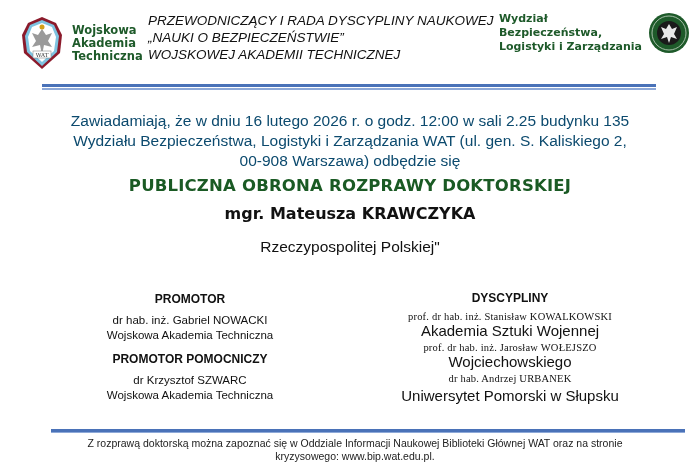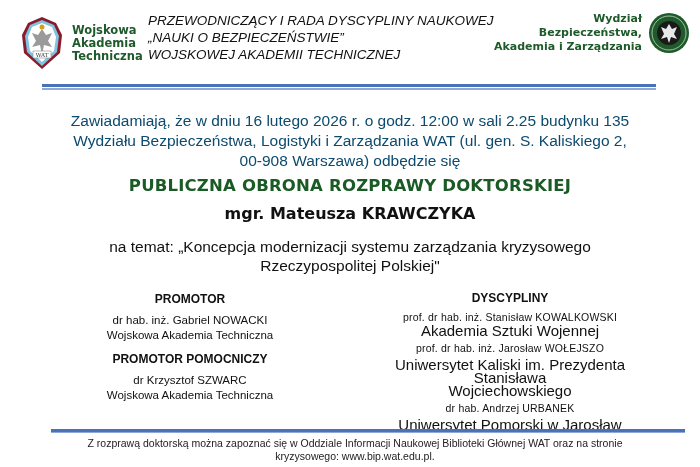--- a/index.html
+++ b/index.html
@@ -6,41 +6,41 @@
     html, body { width: 700px; height: 467px; background: #ffffff; overflow: hidden; }
     body { position: relative; font-family: "Liberation Sans", sans-serif; color: #111; }
 
     .logo-left { position: absolute; left: 20px; top: 13px; width: 150px; height: 60px; display: flex; align-items: center; }
     .crest { width: 44px; height: 56px; }
     .logo-left-text { margin-left: 8px; color: #1e5a2a; font-family: "DejaVu Sans", sans-serif; font-size: 11.5px; line-height: 13px; font-weight: bold; }
 
     .header-center { position: absolute; left: 148px; top: 12px; width: 380px; text-align: left; font-size: 13.5px; line-height: 17px; color: #111; font-style: italic; }
 
     .logo-right { position: absolute; right: 10px; top: 12px; display: flex; align-items: center; }
-    .logo-right-text { text-align: right; color: #1e5a2a; font-family: "DejaVu Sans", sans-serif; font-size: 11px; line-height: 14px; font-weight: bold; margin-right: 6px; }
+    .logo-right-text { color: #1e5a2a; font-family: "DejaVu Sans", sans-serif; font-size: 11px; line-height: 14px; font-weight: bold; margin-right: 6px; }
     .seal { width: 42px; height: 42px; }
 
     .rule-top { position: absolute; left: 42px; top: 84px; width: 614px; height: 6px; }
     .rule-top .a { position: absolute; left: 0; top: 0; width: 100%; height: 3px; background: #4a72b8; }
     .rule-top .b { position: absolute; left: 0; top: 4px; width: 100%; height: 2px; background: #8ea9d8; }
 
     .announce { position: absolute; left: 60px; top: 111px; width: 580px; text-align: center; font-size: 15.5px; line-height: 20px; color: #0c4a6e; }
 
     .defense-title { position: absolute; left: 60px; top: 176px; width: 580px; text-align: center; font-family: "DejaVu Sans", sans-serif; font-weight: bold; font-size: 16.5px; color: #1a5a24; letter-spacing: 0.2px; }
     .candidate { position: absolute; left: 60px; top: 204px; width: 580px; text-align: center; font-family: "DejaVu Sans", sans-serif; font-weight: bold; font-size: 16px; color: #111; }
     .topic { position: absolute; left: 60px; top: 237px; width: 580px; text-align: center; font-size: 15.5px; line-height: 19px; color: #111; }
 
     .col-left { position: absolute; left: 75px; top: 292px; width: 230px; text-align: center; font-size: 11.5px; color: #111; }
     .col-left .h { font-weight: bold; font-size: 12px; margin-bottom: 7px; }
     .col-left .p { line-height: 15px; }
     .col-left .h2 { font-weight: bold; font-size: 12px; margin-top: 9px; margin-bottom: 7px; }
 
     .col-right { position: absolute; left: 375px; top: 291px; width: 270px; text-align: center; font-size: 11.5px; color: #111; }
     .col-right .h { font-weight: bold; font-size: 12px; margin-bottom: 5px; }
-    .col-right .n { font-family: Liberation Sans, sans-serif; font-size: 10.5px; letter-spacing: 0.2px; line-height: 14px; }
+    .col-right .n { font-family: Liberation Serif, serif; font-size: 10.5px; letter-spacing: 0.2px; line-height: 14px; }
     .col-right .i { font-size: 15px; line-height: 13px; margin-bottom: 4px; }
 
     .rule-bottom { position: absolute; left: 51px; top: 429px; width: 634px; height: 4px; }
     .rule-bottom .a { position: absolute; left: 0; top: 0; width: 100%; height: 3px; background: #4a72b8; }
     .rule-bottom .b { position: absolute; left: 0; top: 3px; width: 100%; height: 1px; background: #8ea9d8; }
 
     .footer { position: absolute; left: 40px; top: 437px; width: 630px; text-align: center; font-size: 10.5px; line-height: 13px; color: #222; }
   </style>
 </head>
 <body>
@@ -65,21 +65,21 @@
 <div class="header-center">
   <div>PRZEWODNICZĄCY I RADA DYSCYPLINY NAUKOWEJ</div>
   <div>„NAUKI O BEZPIECZEŃSTWIE”</div>
   <div>WOJSKOWEJ AKADEMII TECHNICZNEJ</div>
 </div>
 
 <div class="logo-right">
   <div class="logo-right-text">
     <div>Wydział</div>
     <div>Bezpieczeństwa,</div>
-    <div>Akademia i Zarządzania</div>
+    <div>Logistyki i Zarządzania</div>
   </div>
   <svg class="seal" viewBox="0 0 42 42">
     <circle cx="21" cy="21" r="20" fill="#1e5a2a"></circle>
     <circle cx="21" cy="21" r="17" fill="none" stroke="#c8d8c8" stroke-width="0.8"></circle>
     <circle cx="21" cy="21" r="12" fill="#1a1a1a"></circle>
     <path d="M21,12 L24,17 L29,15 L26,22 L29,27 L23,25 L21,31 L19,25 L13,27 L16,22 L13,15 L18,17 Z" fill="#e8e8e8"></path>
   </svg>
 </div>
 
 <div class="rule-top">
@@ -90,42 +90,40 @@
 <div class="announce">
   <div>Zawiadamiają, że w dniu 16 lutego 2026 r. o godz. 12:00 w sali 2.25 budynku 135</div>
   <div>Wydziału Bezpieczeństwa, Logistyki i Zarządzania WAT (ul. gen. S. Kaliskiego 2,</div>
   <div>00-908 Warszawa) odbędzie się</div>
 </div>
 
 <div class="defense-title">PUBLICZNA OBRONA ROZPRAWY DOKTORSKIEJ</div>
 <div class="candidate">mgr. Mateusza KRAWCZYKA</div>
 
 <div class="topic">
-  <div>na temat: „Koncepcja modernizacji systemu zarządzania kryzysowego</div>
   <div>Rzeczypospolitej Polskiej"</div>
 </div>
 
 <div class="col-left">
   <div class="h">PROMOTOR</div>
   <div class="p">dr hab. inż. Gabriel NOWACKI</div>
   <div class="p">Wojskowa Akademia Techniczna</div>
   <div class="h2">PROMOTOR POMOCNICZY</div>
   <div class="p">dr Krzysztof SZWARC</div>
   <div class="p">Wojskowa Akademia Techniczna</div>
 </div>
 
 <div class="col-right">
   <div class="h">DYSCYPLINY</div>
   <div class="n">prof. dr hab. inż. Stanisław KOWALKOWSKI</div>
   <div class="i">Akademia Sztuki Wojennej</div>
   <div class="n">prof. dr hab. inż. Jarosław WOŁEJSZO</div>
-  <div class="i" style="margin-bottom:0;margin-top:3px">Uniwersytet Kaliski im. Prezydenta Stanisława</div>
   <div class="i">Wojciechowskiego</div>
   <div class="n">dr hab. Andrzej URBANEK</div>
-  <div class="i" style="margin-top:3px">Uniwersytet Pomorski w Jarosław</div>
+  <div class="i" style="margin-top:3px">Uniwersytet Pomorski w Słupsku</div>
 </div>
 
 <div class="rule-bottom">
   <div class="a"></div>
     <div class="b"></div>
 </div>
 
 <div class="footer">
   <div>Z rozprawą doktorską można zapoznać się w Oddziale Informacji Naukowej Biblioteki Głównej WAT oraz na stronie</div>
   <div>kryzysowego: www.bip.wat.edu.pl.</div>

